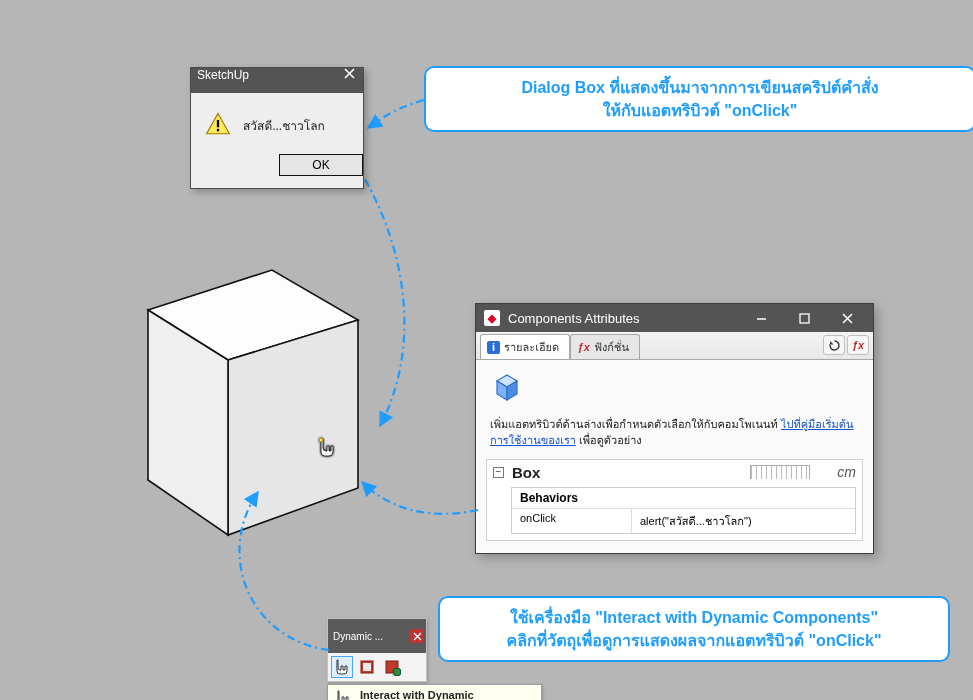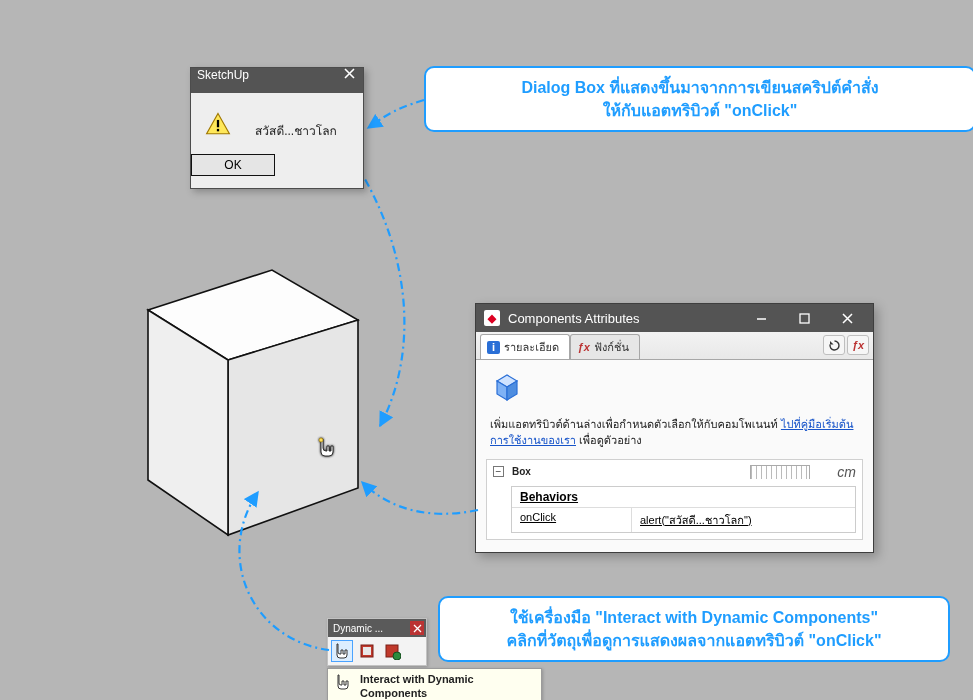--- a/index.html
+++ b/index.html
@@ -36,26 +36,26 @@
   .su-dialog .titlebar {
     height: 25px;
     background: #545454;
     color: #fff;
     display: flex; align-items: flex-start; justify-content: space-between;
     padding: 0 6px;
     font-size: 12px;
   }
   .su-dialog .titlebar .close { width:16px; text-align:center; }
   .su-dialog .body {
-    display:flex; align-items:flex-end; gap:24px;
+    display:flex; align-items:center; gap:12px;
     padding: 18px 14px 8px 14px;
   }
   .su-dialog .warn-ico svg { width:26px; height:26px; }
   .su-dialog .btnrow {
-    display:flex; justify-content:flex-start;
+    display:flex; justify-content:flex-end;
     padding: 6px 0 12px 0;
   }
   .su-dialog .ok {
     width:84px; height:22px;
     background:#e5e5e5;
     border:1px solid #111;
     font-size:12px;
   }
 
   
@@ -142,28 +142,28 @@
   .ca-intro a{ color:#1754c9; text-decoration:underline; }
 
   .ca-box{
     border:1px solid #d0d0d0; background:#fff;
   }
   .ca-box-head{
     display:flex; align-items:center; gap:8px;
     padding:4px 6px;
   }
   .ca-box-head .expand{width:11px;height:11px;border:1px solid #777;display:flex;align-items:center;justify-content:center;font-size:10px;line-height:1;color:#333;}
-  .ca-box-head .name{font-size:10px;font-weight:700;color:#222;flex:1;}
+  .ca-box-head .name{font-size:15px;font-weight:700;color:#222;flex:1;}
   .ruler{ height:14px;width:60px;
     background: repeating-linear-gradient(90deg,#bbb 0,#bbb 1px,transparent 1px,transparent 5px);
     border:1px solid #aaa; border-bottom:none;
   }
   .unit{font-size:14px;color:#555;margin-left:19px;font-style:italic;}
   .ca-box-inner{
-    border:1px solid #ccc; margin:2px 6px 6px 24px;text-decoration:underline;
+    border:1px solid #ccc; margin:2px 6px 6px 24px;
   }
   .ca-box-inner .hdr{
     font-weight:700; font-size:12px; padding:3px 8px;
     border-bottom:1px solid #ddd;
   }
   .ca-row{
     display:flex; font-size:11px;
   }
   .ca-row .c1{ width:120px; padding:3px 8px; border-right:1px solid #ddd;}
   .ca-row .c2{ flex:1; padding:3px 8px; }
@@ -172,21 +172,21 @@
 
   
   .dyn-bar{
     position:absolute; left:327px; top:618px; z-index:15;
   }
   .dyn-bar .bar{
     width:100px; border:1px solid #c2c2c2; background:#f3f3f3;
     box-shadow:1px 1px 3px rgba(0,0,0,.2);
   }
   .dyn-bar .bar-title{
-    height:18px;background:#5a5a5a;color:#fff;font-size:10px;
+    height:34px;background:#5a5a5a;color:#fff;font-size:10px;
     display:flex;align-items:center;justify-content:space-between;padding:0 2px 0 5px;
   }
   .dyn-bar .bar-title .x{width:14px;height:14px;background:#b33;display:flex;align-items:center;justify-content:center;font-size:10px;}
   .dyn-bar .icons{display:flex;gap:3px;padding:3px;}
   .dyn-bar .icons .ib{width:22px;height:22px;display:flex;align-items:center;justify-content:center;border:1px solid transparent;}
   .dyn-bar .icons .ib.sel{border:1px solid #4aa3ff;background:#dceeff;}
   .dyn-tip{
     margin-top:2px;
     background:#fffff0;
     border:1px solid #9b9b9b;

